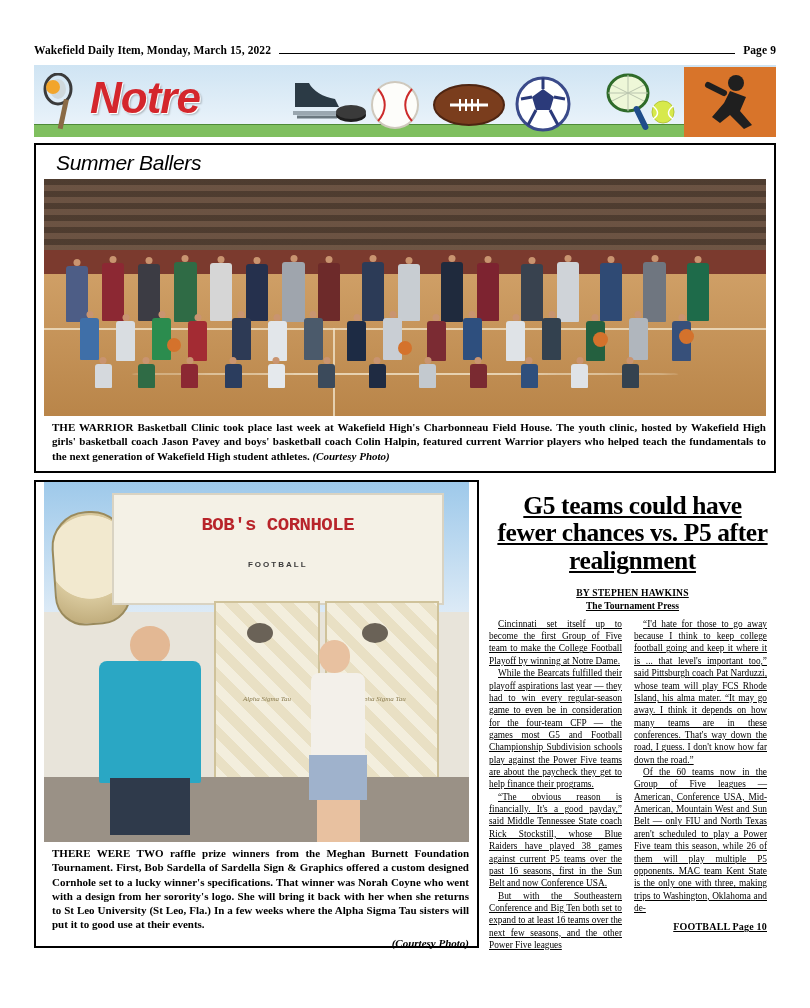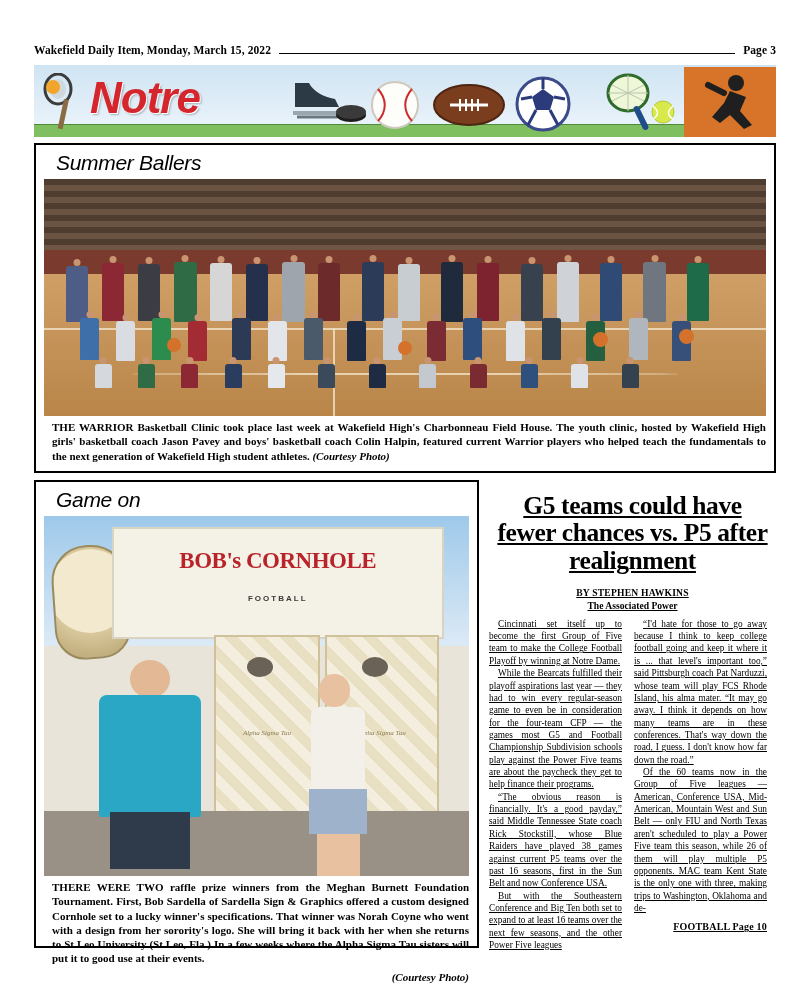--- a/index.html
+++ b/index.html
@@ -240,22 +240,22 @@
 
   .cornhole-scene { position: absolute; inset: 0; background: #e8e4da; }
   .ch-sky { position: absolute; left: 0; right: 0; top: 0; height: 36%;
     background: linear-gradient(#9ec9ea, #dceaf6); }
   .ch-banner {
     position: absolute; left: 16%; right: 6%; top: 3%; height: 30%;
     background: #f4f1e6; border: 2px solid #d9d3c2;
   }
   .ch-banner-text {
     position: absolute; width: 100%; text-align: center; top: 18%;
-    font-family: Liberation Serif, serif; font-weight: bold;
-    font-size: 23px; color: #b8242a; letter-spacing: -0.5px;
+    font-family: Liberation Mono, monospace; font-weight: bold;
+    font-size: 19px; color: #b8242a; letter-spacing: -0.5px;
   }
   .ch-banner-sub {
     position: absolute; width: 100%; text-align: center; top: 60%;
     font-family: "Liberation Sans", sans-serif; font-weight: bold;
     font-size: 8px; color: #3a3a3a; letter-spacing: 2px;
   }
   .ch-board {
     position: absolute;
     background: repeating-linear-gradient(45deg, #f3eedd 0 10px, #e9e0c4 10px 20px);
     border: 2px solid #cfc29a;
@@ -278,21 +278,21 @@
   }
 </style>
 </head>
 <body>
 
 <div class="page">
 
   <div class="masthead">
     <div class="mh-left">Wakefield Daily Item, Monday, March 15, 2022</div>
     <div class="mh-rule"></div>
-    <div class="mh-right">Page 3</div>
+    <div class="mh-right">Page 9</div>
   </div>
 
   <div class="banner">
     <div class="banner-bg">
       <div class="banner-sky"></div>
       <div class="banner-ground"></div>
     </div>
 
     <div class="banner-icons">
 
@@ -425,21 +425,20 @@
 
     <div class="caption">
       <span>THE WARRIOR Basketball Clinic took place last week at Wakefield High's Charbonneau Field House. The youth clinic, hosted by Wakefield High girls' basketball coach Jason Pavey and boys' basketball coach Colin Halpin, featured current Warrior players who helped teach the fundamentals to the next generation of Wakefield High student athletes.</span>
       <span class="credit">(Courtesy Photo)</span>
     </div>
   </div>
 
   <div class="lower">
 
     <div class="box" id="game-box">
-      <div class="box-title">Game on</div>
 
       <div class="photo" id="game-photo">
         <div class="cornhole-scene">
           <div class="ch-sky"></div>
           <div class="crest"></div>
 
           <div class="ch-banner">
             <div class="ch-banner-text">BOB's CORNHOLE</div>
             <div class="ch-banner-sub">FOOTBALL</div>
           </div>
@@ -475,21 +474,21 @@
         <span>THERE WERE TWO raffle prize winners from the Meghan Burnett Foundation Tournament. First, Bob Sardella of Sardella Sign &amp; Graphics offered a custom designed Cornhole set to a lucky winner's specifications. That winner was Norah Coyne who went with a design from her sorority's logo. She will bring it back with her when she returns to St Leo University (St Leo, Fla.) In a few weeks where the Alpha Sigma Tau sisters will put it to good use at their events.</span>
       </div>
       <div class="caption credit credit-right">(Courtesy Photo)</div>
     </div>
 
     <div class="right-col">
       <div class="headline">G5 teams could have fewer chances vs. P5 after realignment</div>
 
       <div class="byline">
         <div class="by-name">BY STEPHEN HAWKINS</div>
-        <div>The Associated Power</div>
+        <div>The Tournament Press</div>
       </div>
 
       <div class="story-cols">
         <div class="story-col">
           <p class="first">Cincinnati set itself up to become the first Group of Five team to make the College Football Playoff by winning at Notre Dame.</p>
           <p>While the Bearcats fulfilled their playoff aspirations last year — they had to win every regular-season game to even be in consideration for the four-team CFP — the games most G5 and Football Championship Subdivision schools play against the Power Five teams are about the paycheck they get to help finance their programs.</p>
           <p>“The obvious reason is financially. It's a good payday,” said Middle Tennessee State coach Rick Stockstill, whose Blue Raiders have played 38 games against current P5 teams over the past 16 seasons, first in the Sun Belt and now Conference USA.</p>
           <p>But with the Southeastern Conference and Big Ten both set to expand to at least 16 teams over the next few seasons, and the other Power Five leagues</p>
         </div>
         <div class="story-col">

